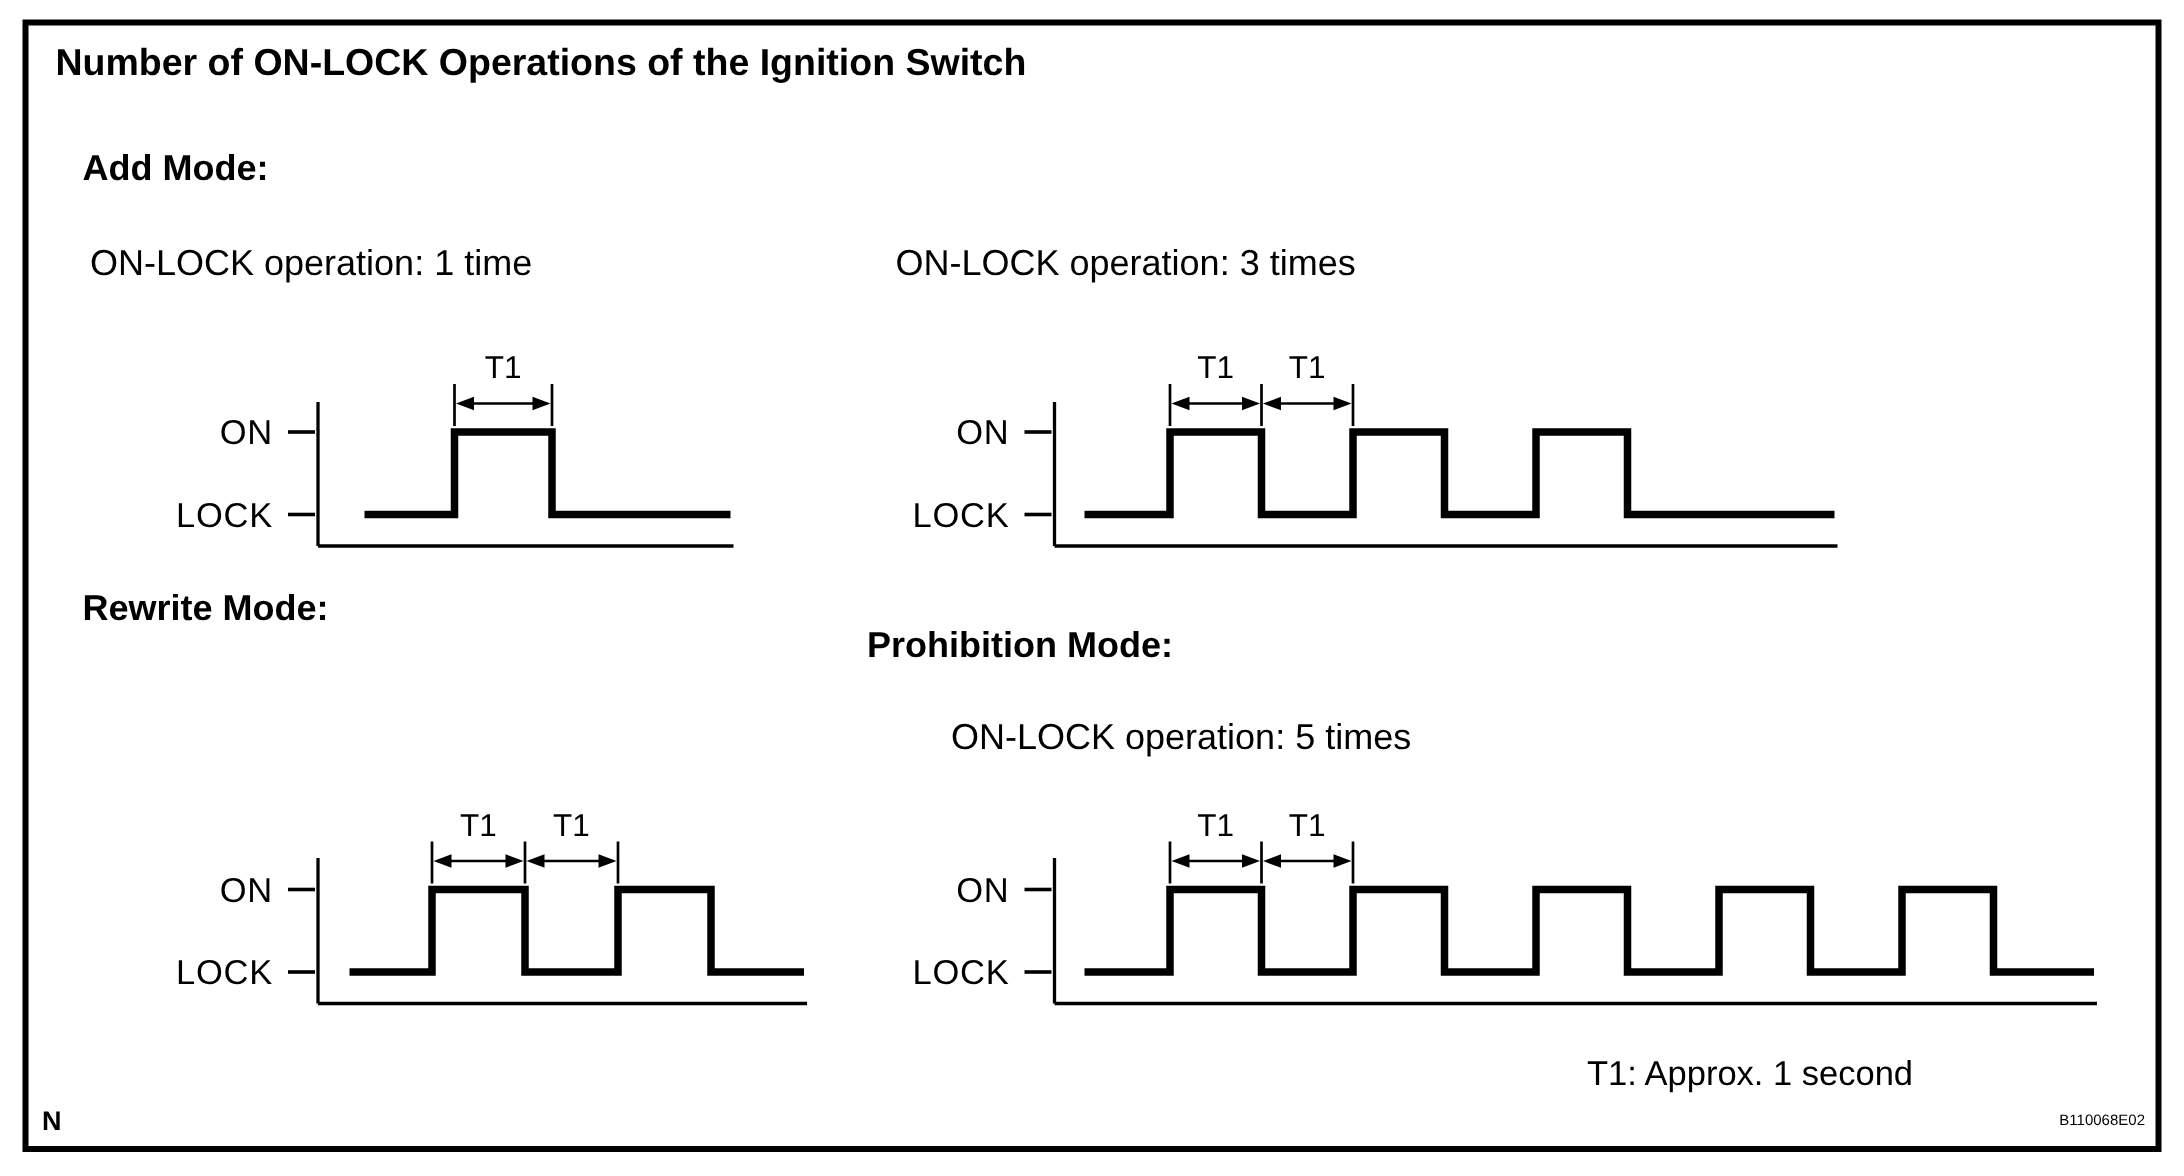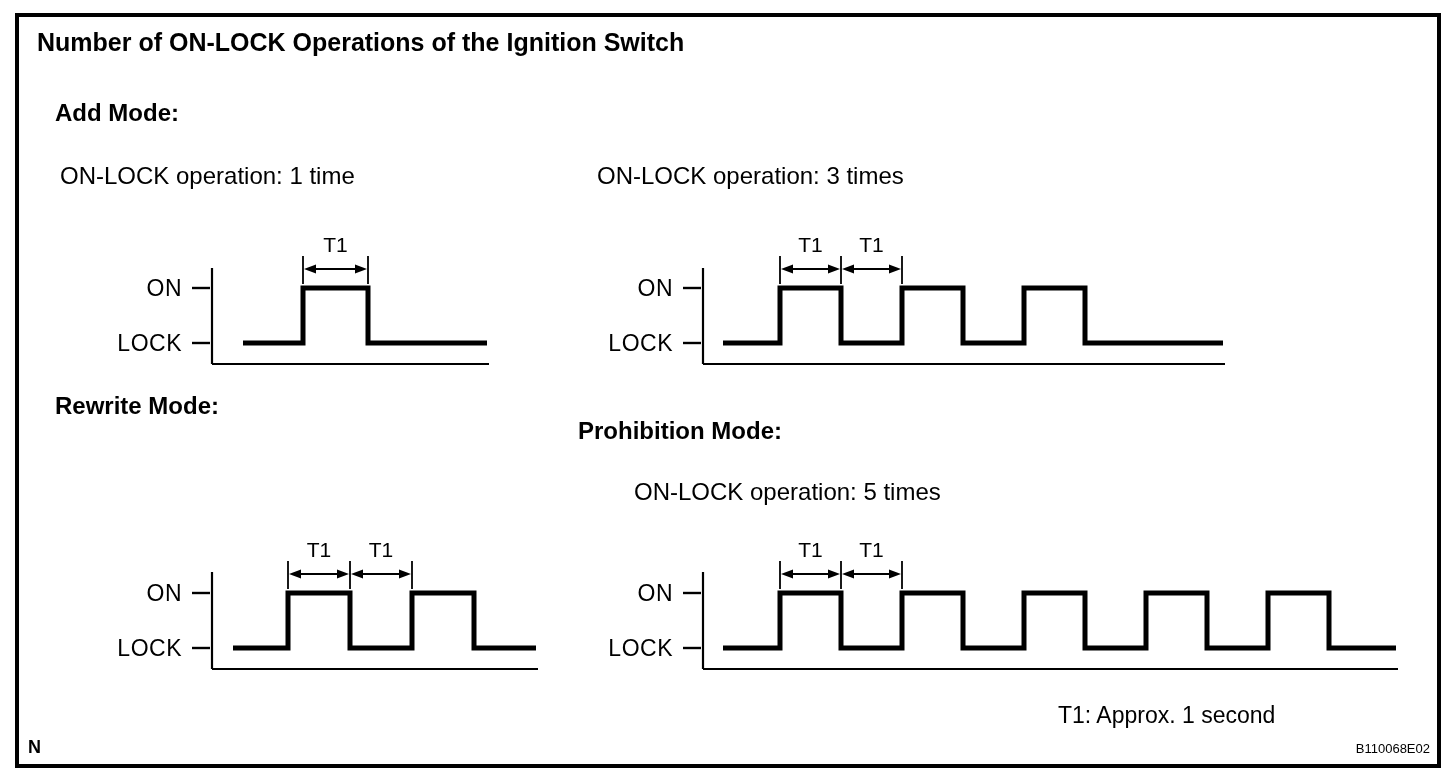--- a/index.html
+++ b/index.html
@@ -13,21 +13,21 @@
   }
   .txt{position:absolute;white-space:nowrap;line-height:1.15;}
   .title{left:37px;top:28px;font-size:25px;font-weight:bold;}
   .mode-heading{font-size:24px;font-weight:bold;}
   .mode-operation{font-size:24px;}
   .h-add{left:55px;top:99px;}   .op-add{left:60px;top:162px;}
   .h-con{left:578px;top:99px;}  .op-con{left:597px;top:162px;}
   .h-rew{left:55px;top:392px;}  .op-rew{left:60px;top:478px;}
   .h-pro{left:578px;top:417px;} .op-pro{left:634px;top:478px;}
   .t1-note{left:1058px;top:702px;font-size:23px;}
-  .figure-code{right:26px;top:742px;font-size:13px;}
+  .figure-code{right:26px;top:742px;font-size:10px;}
   .page-marker{left:28px;top:737px;font-size:18px;font-weight:bold;}
   svg.waveform{position:absolute;overflow:visible;}
   svg.waveform text{font-family:"Liberation Sans","DejaVu Sans",sans-serif;fill:#000;}
   svg .lvl{font-size:23px;letter-spacing:0.5px;}
   svg .t1{font-size:21px;}
 </style>
 </head>
 <body>
 
 <div class="page">

